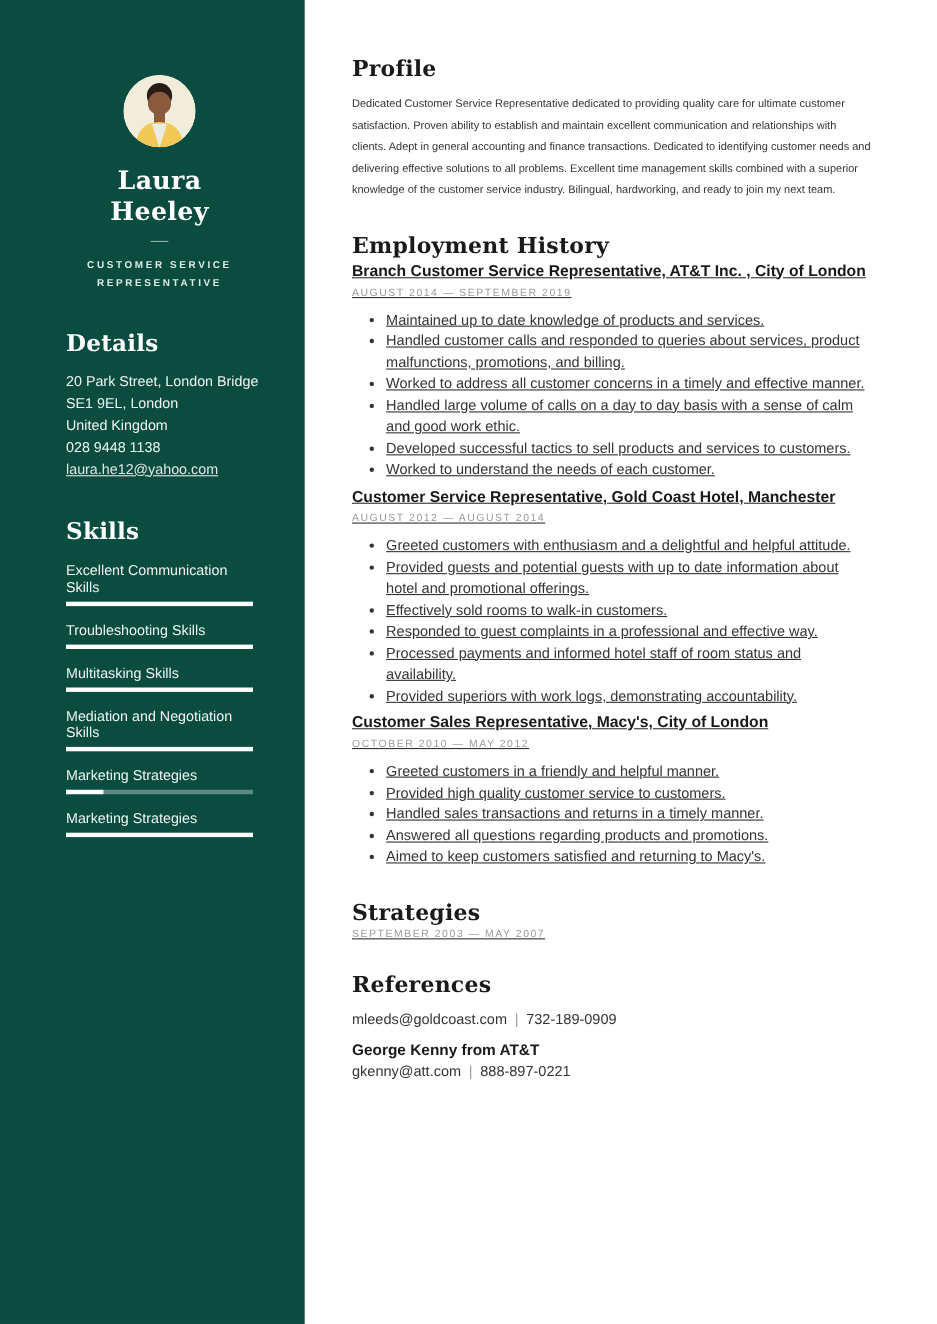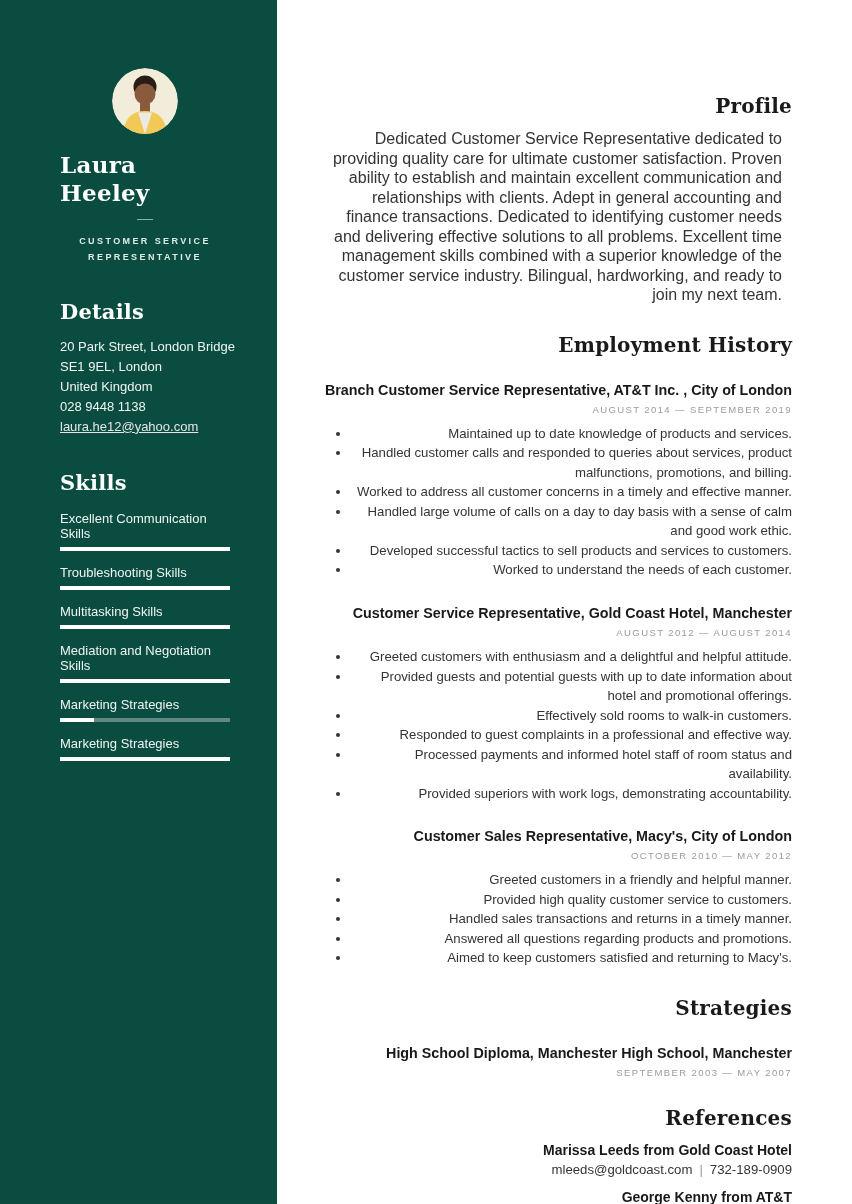--- a/index.html
+++ b/index.html
@@ -11,50 +11,50 @@
   }
   
   .sidebar {
     width: 277px; flex: 0 0 277px; background: #0a4c40;
     color: #eef4f1; padding: 68px 47px 40px 60px;
   }
   .avatar-wrap { width: 66px; height: 66px; margin: 0 auto; border-radius: 50%; overflow: hidden; }
   .avatar-wrap svg { display: block; }
   .name {
     font-family: "DejaVu Serif", serif; font-weight: 700; color: #ffffff;
-    font-size: 23px; margin: 17px 0 0; line-height: 1.2;
+    font-size: 23px; text-align: center; margin: 17px 0 0; line-height: 1.2;
     letter-spacing: 0.3px;
   }
   .divider { width: 16px; height: 1px; background: rgba(255,255,255,.55); margin: 13px auto 0; }
   .role {
     margin-top: 14px; text-align: center; font-size: 9px; font-weight: 700;
     letter-spacing: 2.4px; color: #dfeae6; line-height: 1.75;
   }
   .side-h {
     font-family: "DejaVu Serif", serif; font-size: 21px; font-weight: 700;
     color: #ffffff; margin: 33px 0 0; letter-spacing: 0.2px;
   }
   .details-list { margin-top: 13px; font-size: 13px; line-height: 20px; color: #eef4f1; }
   .detail-line { white-space: nowrap; }
   .email-link { color: #e5e5e5; text-decoration: underline; cursor: pointer; }
   .skills-list { margin-top: 16px; }
   .skill-item { margin-bottom: 14px; }
   .skill-label { font-size: 13px; color: #eef4f1; margin-bottom: 6px; }
   .skill-track { height: 4px; background: rgba(255,255,255,.35); width: 100%; }
   .skill-fill { display: block; height: 4px; background: #ffffff; }
   
-  .main { flex: 1; padding: 94px 60px 40px 43px; color: #343434; text-align: right; }
+  .main { flex: 1; padding: 50px 60px 40px 43px; color: #343434; }
   .section { margin-top: 28px; }
   .section:first-child { margin-top: 0; }
   .section-h {
     font-family: "DejaVu Serif", serif; font-size: 20px; font-weight: 700;
     color: #1a1a1a; margin: 0; letter-spacing: 0.2px;
   }
-  .profile-text { font-size: 16px; line-height: 19.5px; margin: 11px 10px 0; color: #343434; }
-  .entry { margin-top: 24px; }
+  .profile-text { font-size: 10px; line-height: 19.5px; margin: 11px 0 0; color: #343434; }
+  .entry { margin-top: 3px; text-decoration: underline; }
   .entry-title { font-size: 14.3px; font-weight: 700; color: #191919; margin: 0 0 4px; line-height: 1.35; }
   .entry-dates { font-size: 9.5px; letter-spacing: 1.4px; color: #9b9b9b; margin: 0 0 9px; }
   ul.bullets { margin: 0 0 6px; padding-left: 31px; }
   ul.bullets li { font-size: 13.2px; line-height: 19.5px; color: #343434; }
   .ref { margin-top: 12px; }
   .ref-name { font-size: 14px; font-weight: 700; color: #191919; margin: 0 0 4px; }
   .ref-contact { font-size: 13.2px; color: #343434; margin: 0; }
   .ref-sep { color: #9b9b9b; margin: 0 7px; }
 </style>
 </head>
@@ -182,31 +182,29 @@
               <li>Aimed to keep customers satisfied and returning to Macy's.</li>
             </ul>
           </div>
         </div>
     </section>
 
     <section class="section">
       <h2 class="section-h">Strategies</h2>
       <div id="education-list">
           <div class="entry">
-            <h3 class="entry-title">High School Diploma, Manchester High School, Manchester</h3>
             <div class="entry-dates">SEPTEMBER 2003 — MAY 2007</div>
           </div>
         </div>
     </section>
 
     <section class="section">
       <h2 class="section-h">References</h2>
       <div id="references-list">
           <div class="ref">
-            <h3 class="ref-name">Marissa Leeds from Gold Coast Hotel</h3>
             <p class="ref-contact"><span>mleeds@goldcoast.com</span><span class="ref-sep">|</span><span>732-189-0909</span></p>
           </div>
           <div class="ref">
             <h3 class="ref-name">George Kenny from AT&amp;T</h3>
             <p class="ref-contact"><span>gkenny@att.com</span><span class="ref-sep">|</span><span>888-897-0221</span></p>
           </div>
         </div>
     </section>
 
   </main>

